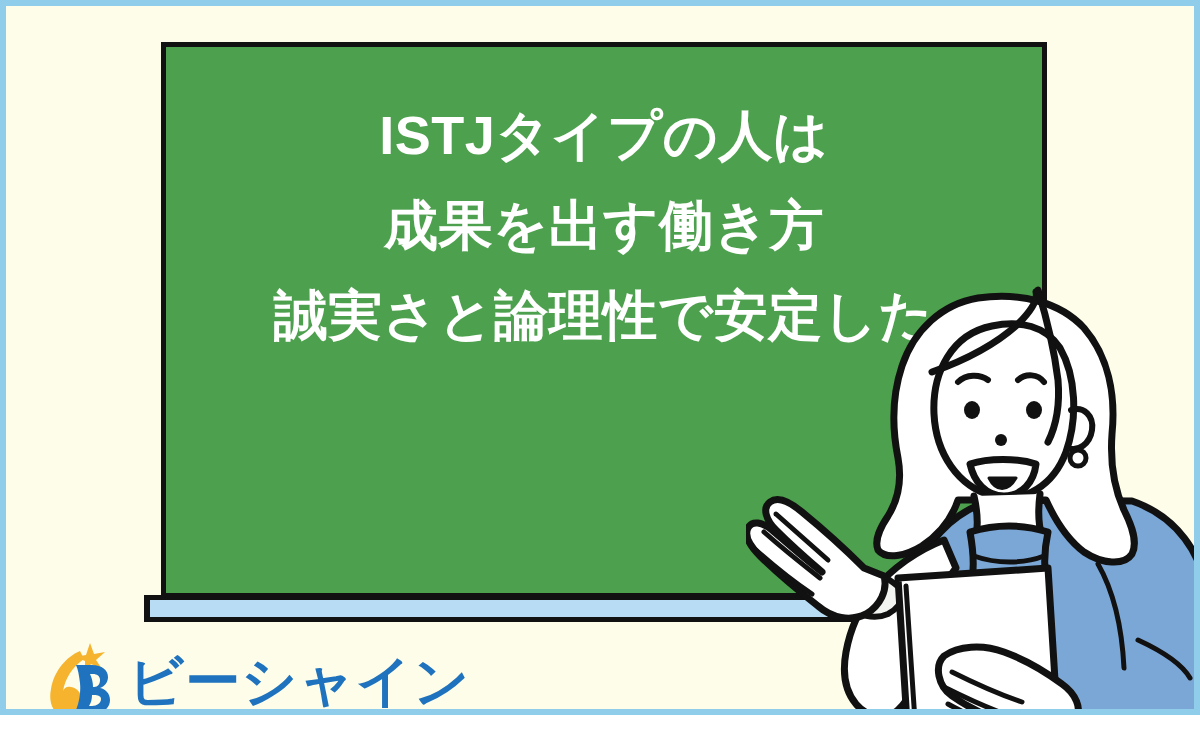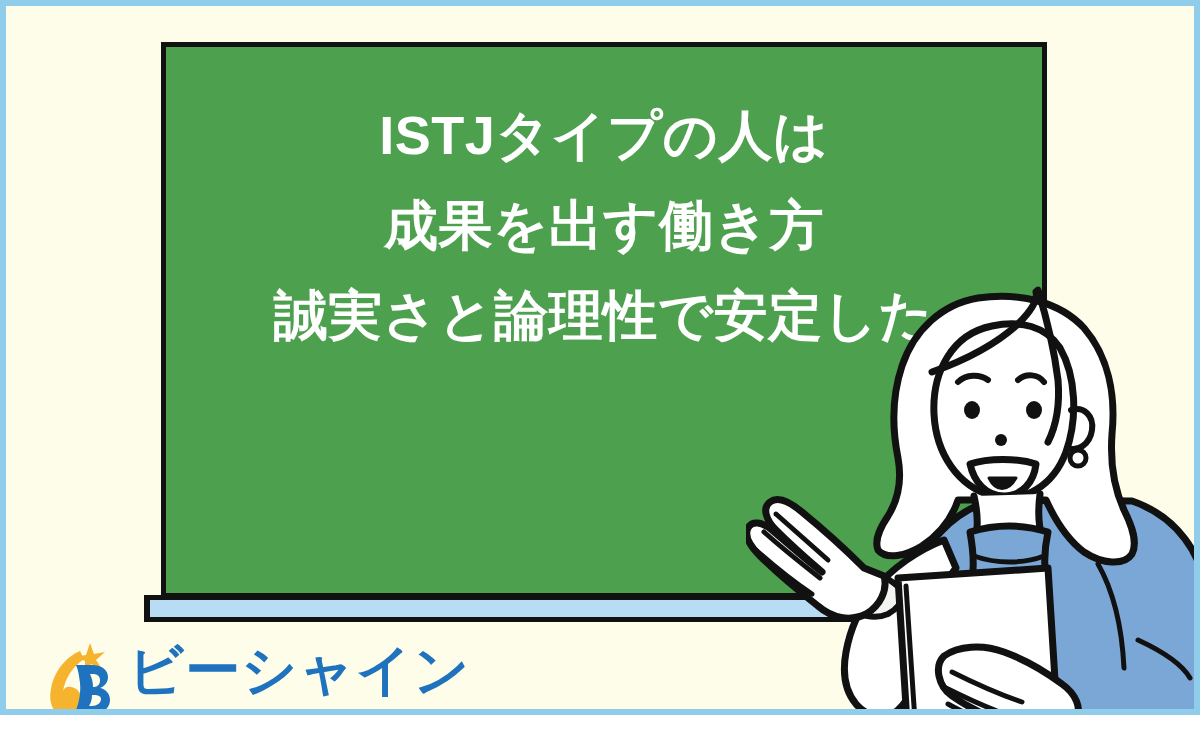--- a/index.html
+++ b/index.html
@@ -84,20 +84,21 @@
     display: block;
     white-space: nowrap;
   }
 
   
   .logo {
     position: absolute;
     left: 40px;
     top: 637px;
     display: flex;
+    align-items: center;
     gap: 10px;
   }
   .logo-mark {
     width: 72px;
     height: 76px;
     display: block;
   }
   .logo-text {
     font-family: "Liberation Sans", "DejaVu Sans", sans-serif;
     font-weight: 700;

